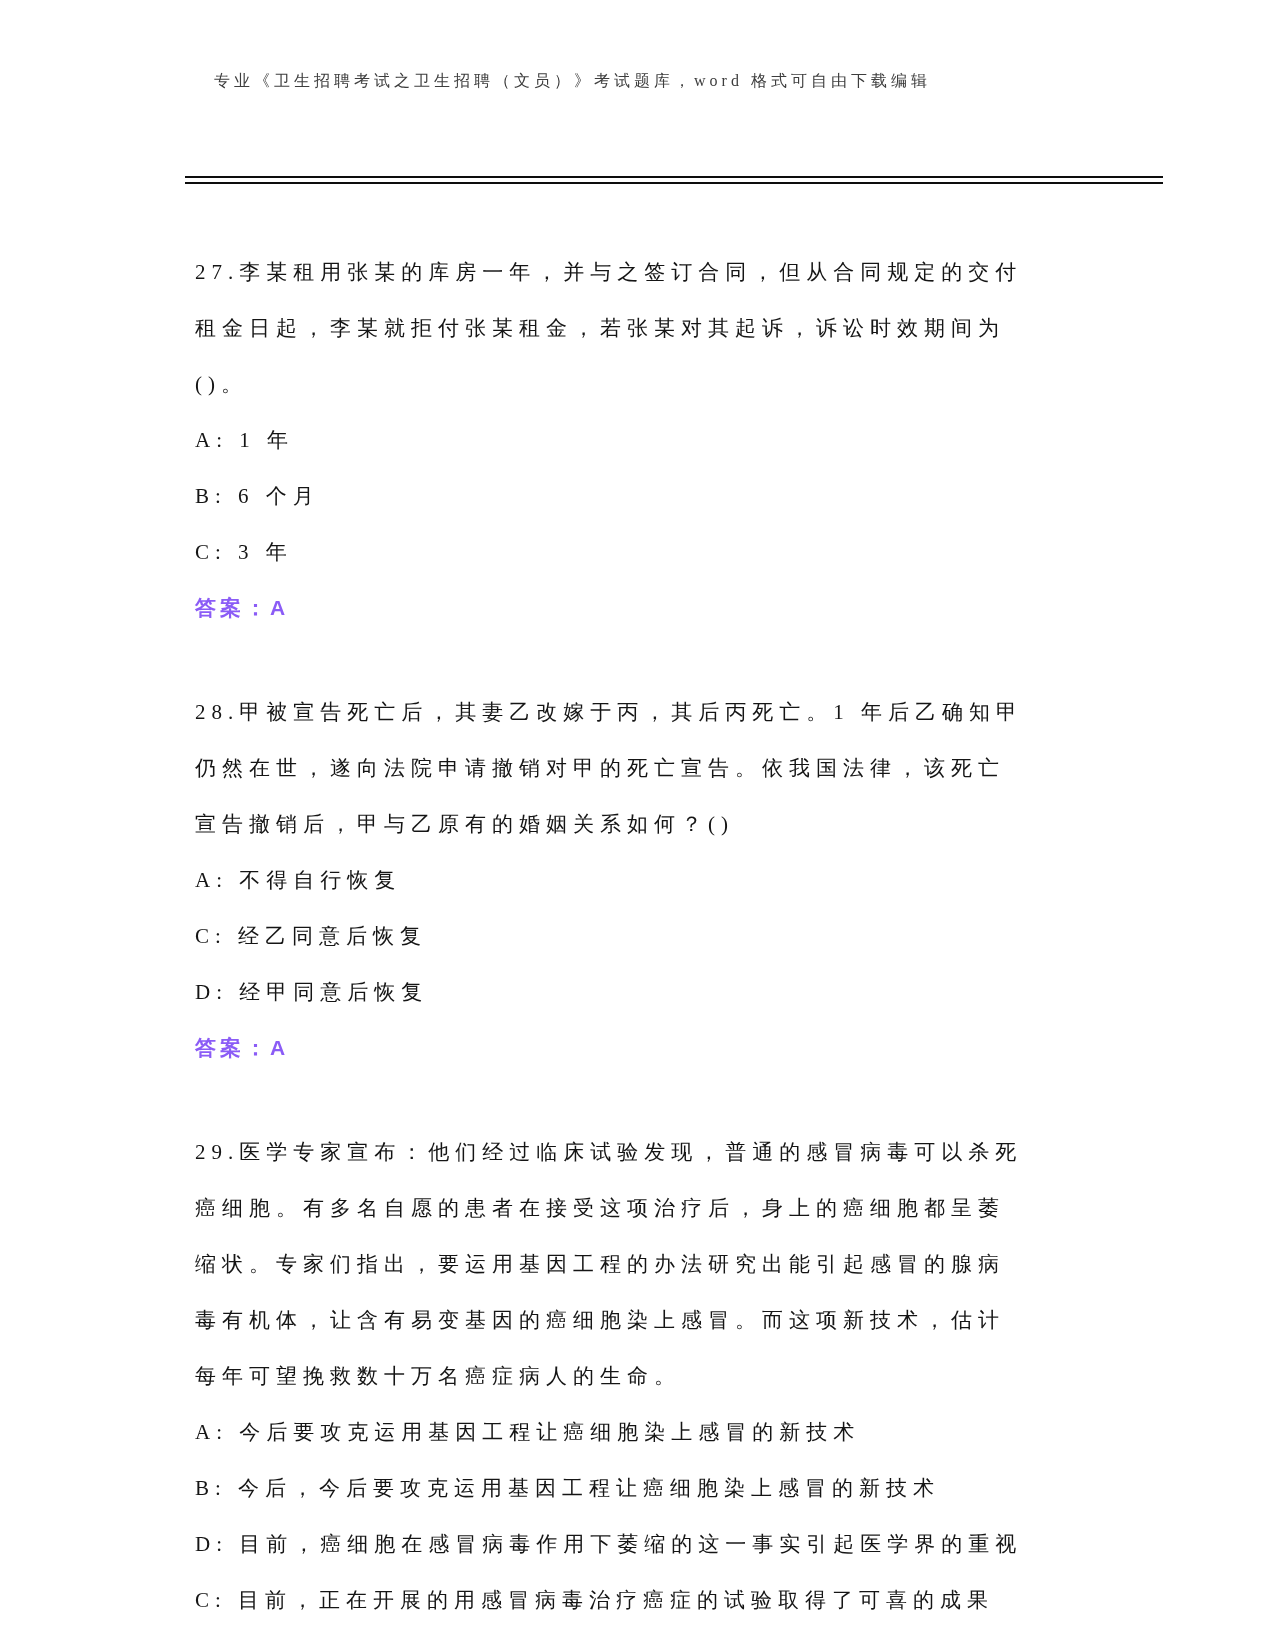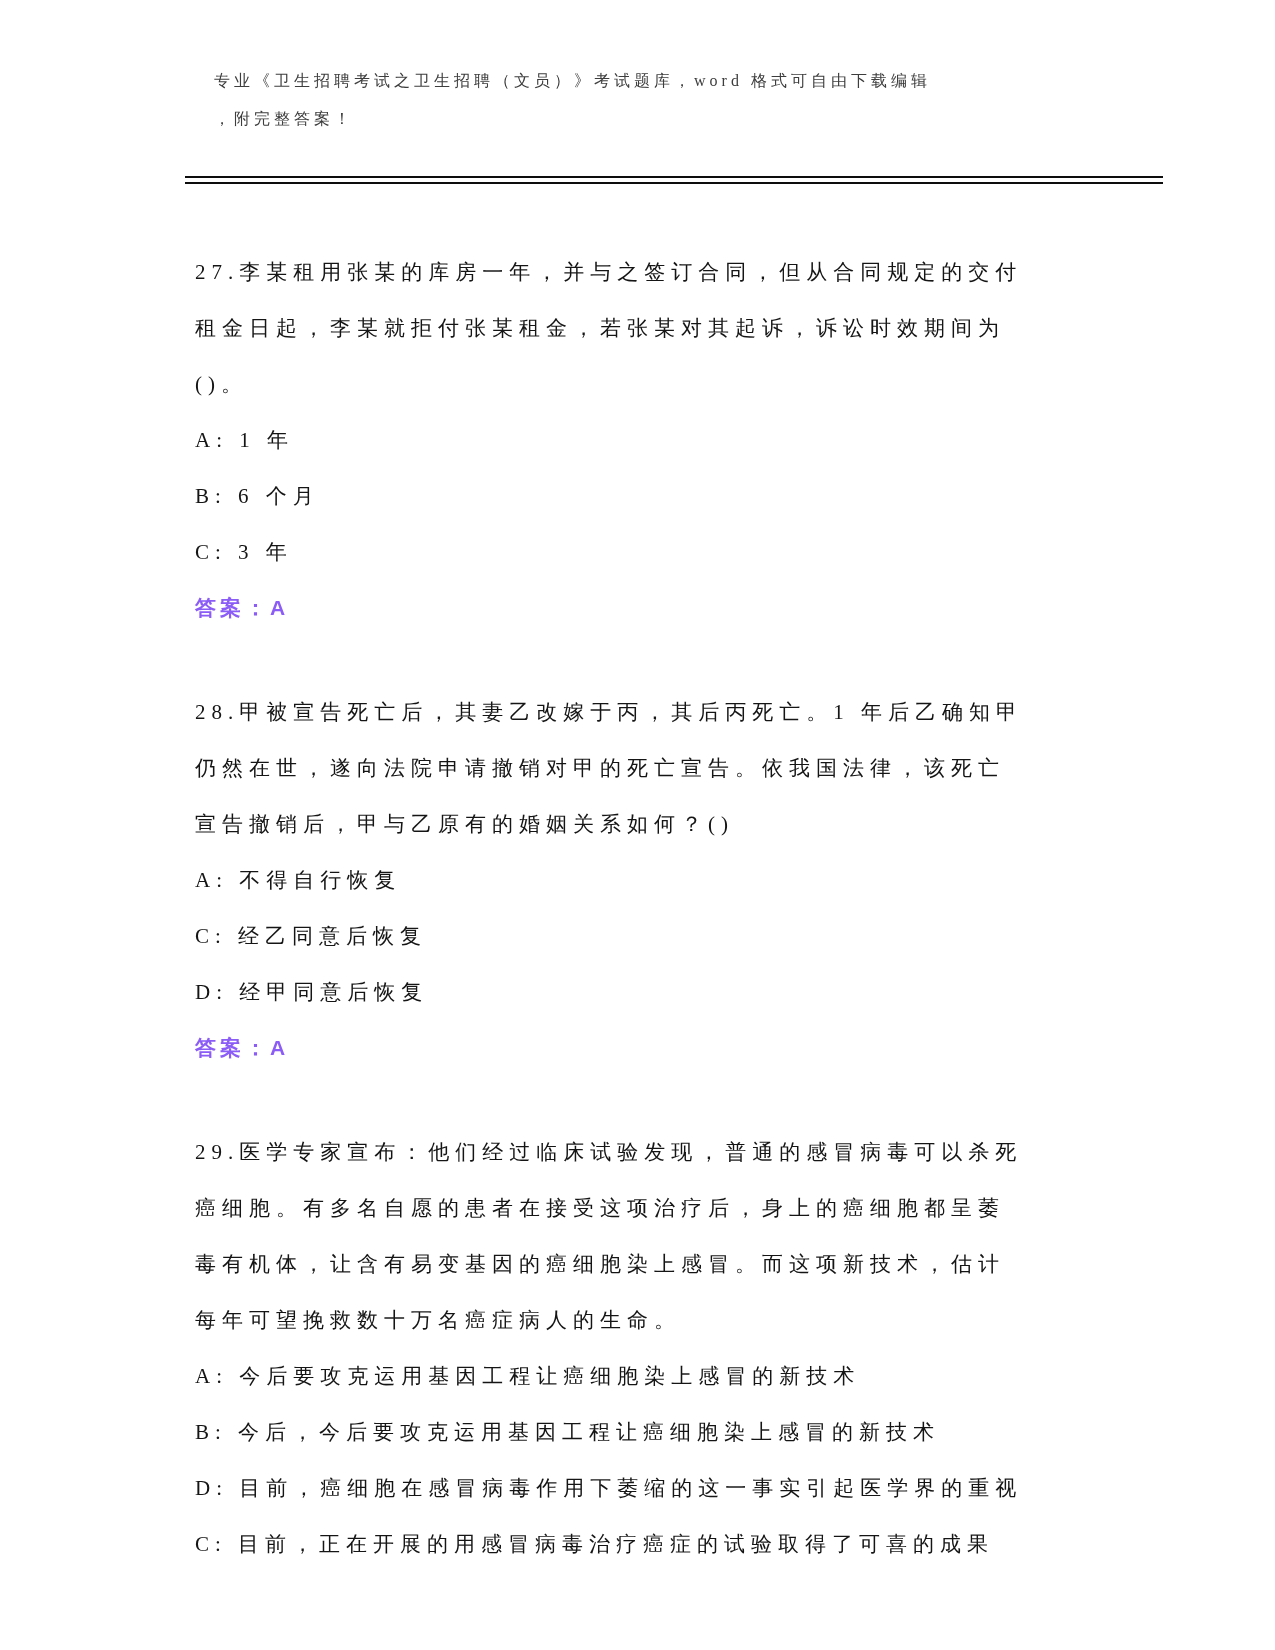--- a/index.html
+++ b/index.html
@@ -60,21 +60,20 @@
     font-family: "Liberation Sans", "DejaVu Sans", sans-serif;
   }
 </style>
 </head>
 <body>
 
 <div class="page">
 
   <div class="doc-header">
     <p>专业《卫生招聘考试之卫生招聘（文员）》考试题库，word 格式可自由下载编辑</p>
-    <p>，附完整答案！</p>
   </div>
 
   <div class="header-rule"></div>
 
   <div class="questions">
 
     <section class="question">
       <p>27.李某租用张某的库房一年，并与之签订合同，但从合同规定的交付</p>
       <p>租金日起，李某就拒付张某租金，若张某对其起诉，诉讼时效期间为</p>
       <p>()。</p>
@@ -90,20 +89,21 @@
       <p>宣告撤销后，甲与乙原有的婚姻关系如何？()</p>
       <p>A: 不得自行恢复</p>
       <p>C: 经乙同意后恢复</p>
       <p>D: 经甲同意后恢复</p>
       <p class="answer">答案：A</p>
     </section>
 
     <section class="question">
       <p>29.医学专家宣布：他们经过临床试验发现，普通的感冒病毒可以杀死</p>
       <p>癌细胞。有多名自愿的患者在接受这项治疗后，身上的癌细胞都呈萎</p>
+      <p>缩状。专家们指出，要运用基因工程的办法研究出能引起感冒的腺病</p>
       <p>毒有机体，让含有易变基因的癌细胞染上感冒。而这项新技术，估计</p>
       <p>每年可望挽救数十万名癌症病人的生命。</p>
       <p>A: 今后要攻克运用基因工程让癌细胞染上感冒的新技术</p>
       <p>B: 今后，今后要攻克运用基因工程让癌细胞染上感冒的新技术</p>
       <p>D: 目前，癌细胞在感冒病毒作用下萎缩的这一事实引起医学界的重视</p>
       <p>C: 目前，正在开展的用感冒病毒治疗癌症的试验取得了可喜的成果</p>
     </section>
 
   </div>
 </div>

